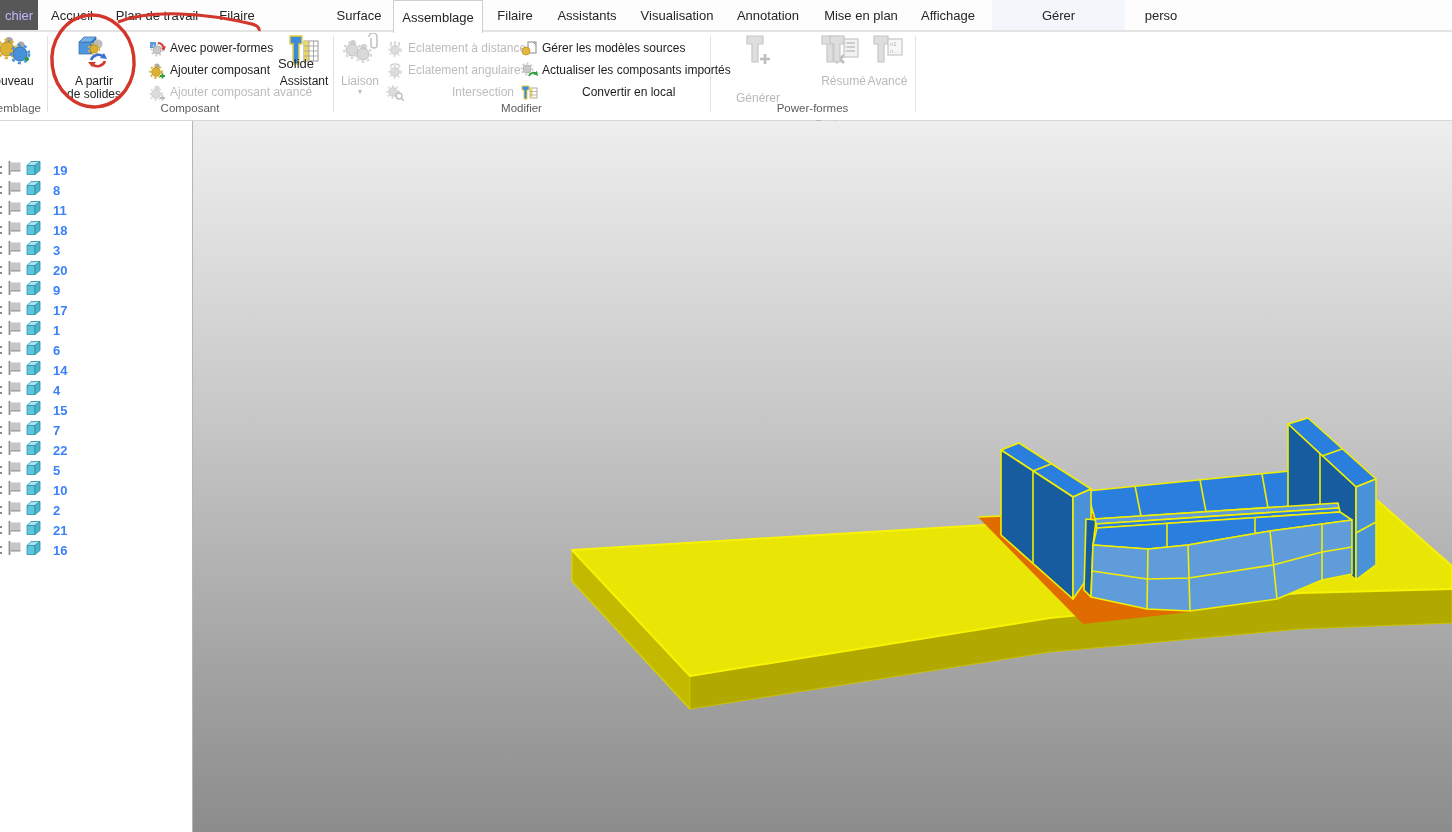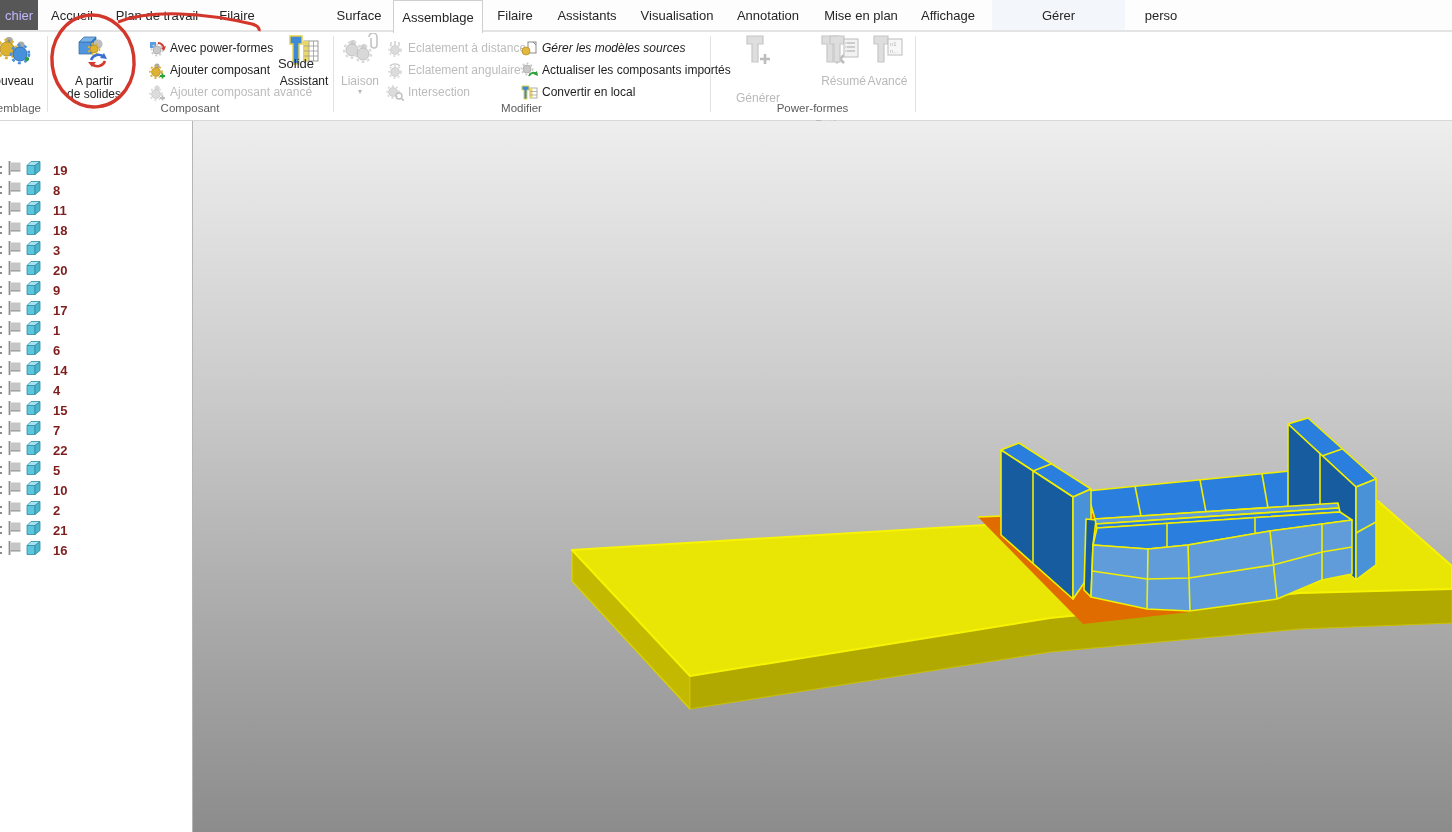--- a/index.html
+++ b/index.html
@@ -34,21 +34,21 @@
   .panel-title .t{position:absolute;left:3px;top:8px;font-size:15.5px;color:#3c3c3c;}
   .panel-close{position:absolute;right:9px;top:9px;width:16px;height:16px;color:#6b6b6b;font-size:14px;
     display:flex;align-items:center;justify-content:center;cursor:default;}
   .tree{position:absolute;left:0;top:39px;width:100%;}
   .trow{position:relative;height:20px;display:flex;align-items:center;}
   .stub{width:3px;height:10px;margin-right:3px;position:relative;}
   .stub::before{content:"";position:absolute;left:0;top:1px;width:2px;height:2px;background:#8a8a8a;}
   .stub::after{content:"";position:absolute;left:0;top:7px;width:2px;height:2px;background:#8a8a8a;}
   .trow .flag{margin-left:1px;}
   .trow .cube{margin-left:3px;}
-  .trow .num{margin-left:11px;font-size:13px;font-weight:bold;color:#7f1d1d;}
+  .trow .num{margin-left:11px;font-size:13px;font-weight:bold;color:#3b82f6;}
   
   .viewport{position:absolute;left:193px;top:121px;width:1259px;height:711px;
     background:linear-gradient(180deg,#eeeeee 0%,#c9c9c9 40%,#a5a5a5 75%,#8c8c8c 100%);}
   .viewport svg{display:block;}
   
   .annot{position:absolute;left:0;top:0;width:290px;height:130px;z-index:40;pointer-events:none;}
 </style>
 </head>
 <body>
 
@@ -190,54 +190,54 @@
   <div class="smallbtn disabled" style="left:386px;top:28px;">
     <span class="ic">
       <svg width="18" height="17" viewBox="0 0 18 17">
         <path d="M4,4 a7 7 0 0 1 10,0" fill="none" stroke="#cccccc" stroke-width="1.4"></path>
         <circle cx="9" cy="10" r="4.4" fill="#dcdcdc" stroke="#c6c6c6" stroke-width="0.8"></circle>
         <circle cx="9" cy="10" r="6" fill="none" stroke="#dcdcdc" stroke-width="1.8" stroke-dasharray="2 2.4"></circle>
       </svg>
     </span>
     <span>Eclatement angulaire</span>
   </div>
-  <div class="smallbtn disabled" style="left:386px;top:50px;">
+  <div class="smallbtn disabled" style="left:386px;top:50px;gap:44px;">
     <span class="ic">
       <svg width="18" height="17" viewBox="0 0 18 17">
         <circle cx="7" cy="8" r="4.4" fill="#dcdcdc" stroke="#c6c6c6" stroke-width="0.8"></circle>
         <circle cx="7" cy="8" r="6" fill="none" stroke="#dcdcdc" stroke-width="1.8" stroke-dasharray="2 2.4"></circle>
         <circle cx="13" cy="12" r="3" fill="none" stroke="#c0c0c0" stroke-width="1.4"></circle>
         <path d="M15,14 l3,3" stroke="#c0c0c0" stroke-width="1.6"></path>
       </svg>
     </span>
     <span>Intersection</span>
   </div>
 
-  <div class="smallbtn" style="left:520px;top:6px;font-style:italic;">
+  <div class="smallbtn" style="left:520px;top:6px;">
     <span class="ic">
       <svg width="18" height="17" viewBox="0 0 18 17">
         <rect x="8" y="2" width="8" height="11" fill="#fff" stroke="#8a8a8a" stroke-width="1"></rect>
         <path d="M13,2 l3,3" stroke="#8a8a8a" stroke-width="1"></path>
         <circle cx="6" cy="11" r="4" fill="#e3b83e" stroke="#bd9327" stroke-width="0.8"></circle>
       </svg>
     </span>
     <span>Gérer les modèles sources</span>
   </div>
   <div class="smallbtn" style="left:520px;top:28px;">
     <span class="ic">
       <svg width="18" height="17" viewBox="0 0 18 17">
         <circle cx="7" cy="7" r="4" fill="#c9c9c9" stroke="#a8a8a8" stroke-width="0.8"></circle>
         <circle cx="7" cy="7" r="5.6" fill="none" stroke="#c9c9c9" stroke-width="1.6" stroke-dasharray="2 2.2"></circle>
         <path d="M9,14 a5 5 0 0 1 8,-2" fill="none" stroke="#2ea03a" stroke-width="1.8"></path>
         <polygon points="17,9 18,14 13,12" fill="#2ea03a"></polygon>
       </svg>
     </span>
     <span>Actualiser les composants importés</span>
   </div>
-  <div class="smallbtn" style="left:520px;top:50px;">
+  <div class="smallbtn" style="left:520px;top:50px;gap:40px;">
     <span class="ic">
       <svg width="18" height="17" viewBox="0 0 18 17">
         <path d="M2,2 h7 v4 h-2 v9 h-3 v-9 h-2 z" fill="#3f8ad6" stroke="#e3cf45" stroke-width="1"></path>
         <rect x="10" y="4" width="7" height="10" fill="#fff" stroke="#9a9a9a" stroke-width="0.8"></rect>
         <rect x="10" y="4" width="2.5" height="10" fill="#e9d76a"></rect>
         <path d="M10,7.5 h7 M10,11 h7" stroke="#9a9a9a" stroke-width="0.7"></path>
       </svg>
     </span>
     <span>Convertir en local</span>
   </div>

